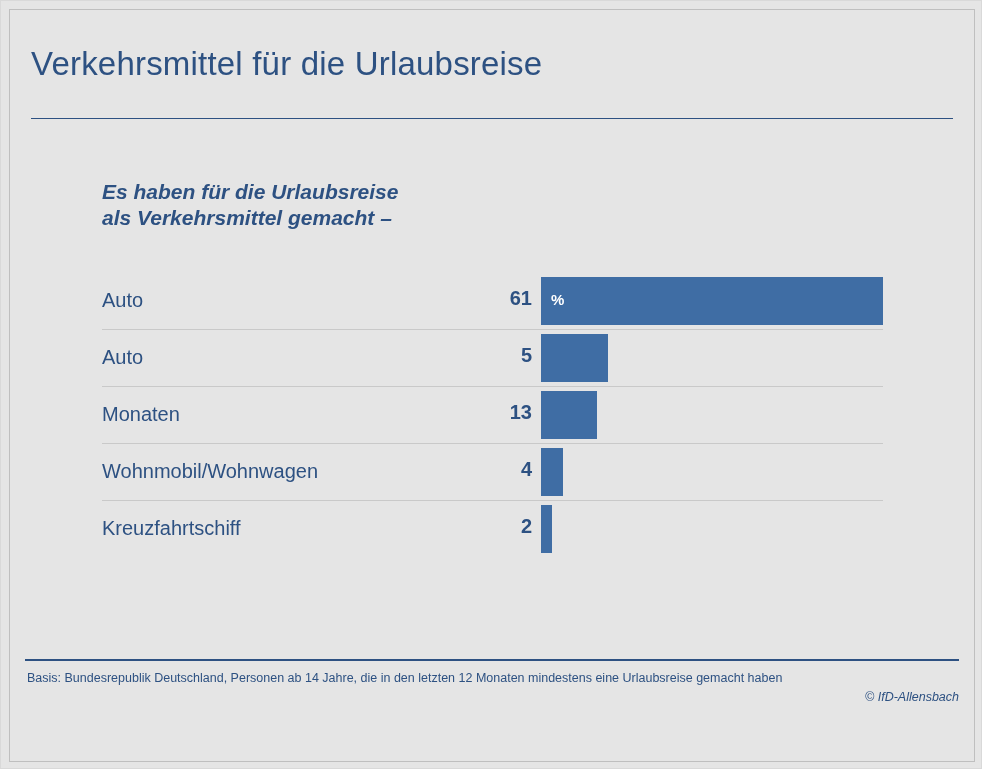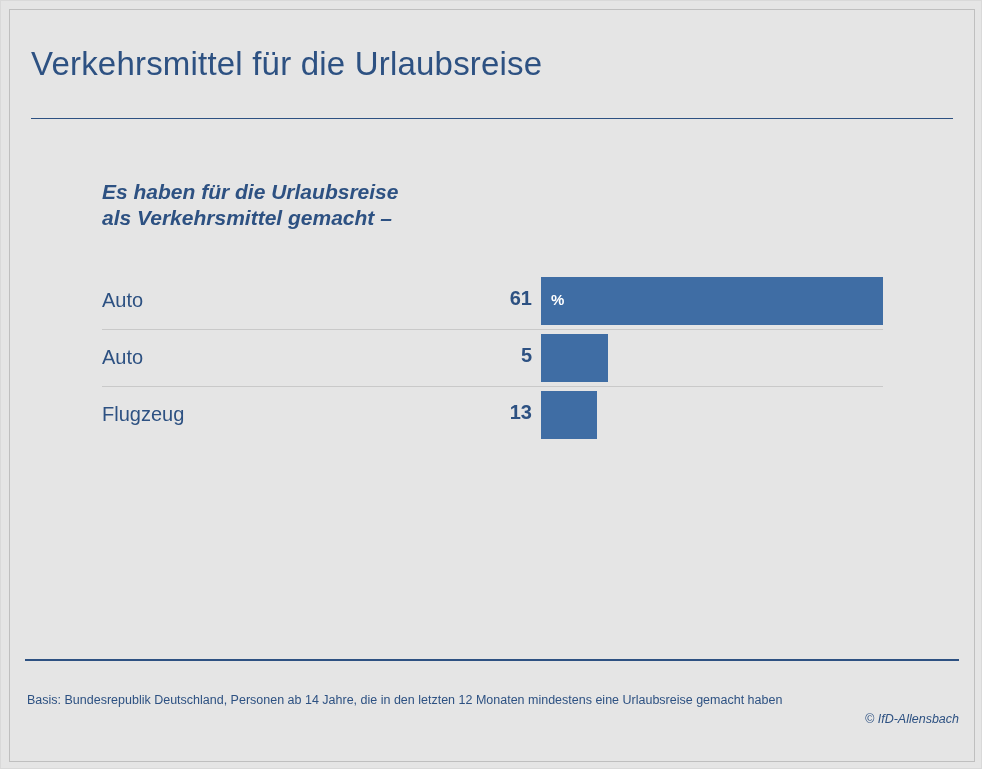--- a/index.html
+++ b/index.html
@@ -125,21 +125,20 @@
     background: #2d5182;
   }
   .footer {
     position: absolute;
     left: 26px;
     top: 668px;
     width: 934px;
     font-size: 12.5px;
     line-height: 19px;
     color: #2d5182;
-    margin-top: 22px;
   }
   .footer .copyright {
     position: absolute;
     right: 2px;
     top: 19px;
     font-size: 12.5px;
     color: #2d5182;
     font-style: italic;
   }
 </style>
@@ -172,28 +171,42 @@
 
     <div class="row">
       <div class="label">Auto</div>
       <div class="value">5</div>
       <div class="bar-track">
         <div class="bar" style="width: 67px; background: rgb(63, 109, 164);"></div>
       </div>
     </div>
 
     <div class="row">
-      <div class="label">Flugzeug</div>
+      <div class="label">Monaten</div>
       <div class="value">13</div>
       <div class="bar-track">
         <div class="bar" style="width: 56px; background: rgb(63, 109, 164);"></div>
       </div>
     </div>
 
-
+    <div class="row">
+      <div class="label">Wohnmobil/Wohnwagen</div>
+      <div class="value">4</div>
+      <div class="bar-track">
+        <div class="bar" style="width: 22px; background: rgb(63, 109, 164);"></div>
+      </div>
+    </div>
+
+    <div class="row">
+      <div class="label">Kreuzfahrtschiff</div>
+      <div class="value">2</div>
+      <div class="bar-track">
+        <div class="bar" style="width: 11px; background: rgb(63, 109, 164);"></div>
+      </div>
+    </div>
 
   </div>
 
   <div class="footer-rule"></div>
   <div class="footer">
     <div>Basis: Bundesrepublik Deutschland, Personen ab 14 Jahre, die in den letzten 12 Monaten mindestens eine Urlaubsreise gemacht haben</div>
     <div class="copyright">© IfD-Allensbach</div>
   </div>
 </div>
 

